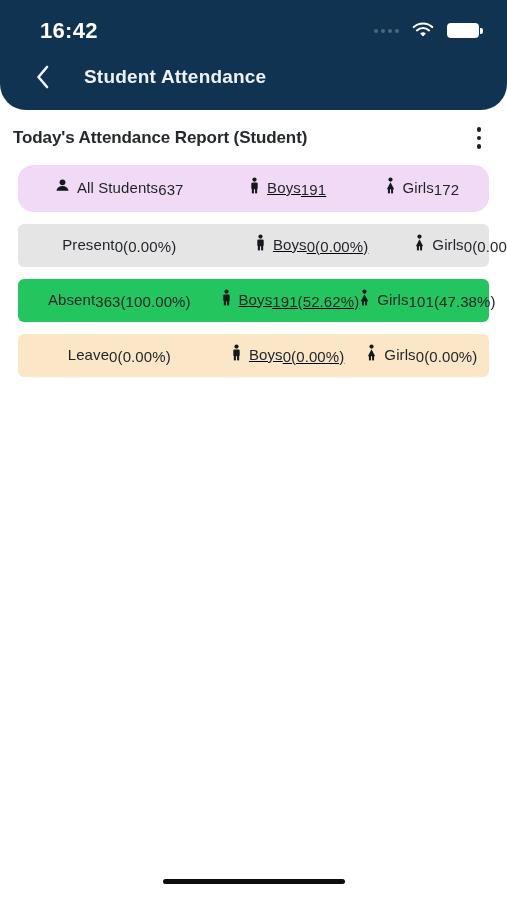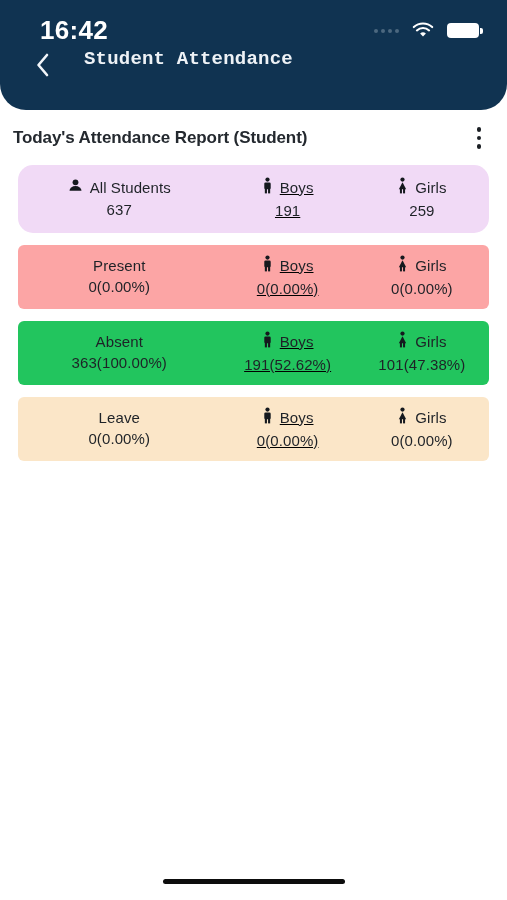--- a/index.html
+++ b/index.html
@@ -17,33 +17,33 @@
     border-bottom-left-radius:26px;
     border-bottom-right-radius:26px;
     height:110px;
     position:relative;
   }
   .statusbar {
     display:flex; align-items:center; justify-content:space-between;
     padding:13px 28px 0 40px;
     height:48px;
   }
-  .clock { color:#ffffff; font-size:26px; font-weight:bold; letter-spacing:.3px; }
+  .clock { color:#ffffff; font-size:22px; font-weight:bold; letter-spacing:.3px; }
   .status-right { display:flex; align-items:center; gap:13px; }
   .sig-dots { display:flex; gap:3px; align-items:center; }
   .sig-dots i { width:4px; height:4px; background:#4c687f; border-radius:50%; display:block; }
   .wifi { width:22px; height:17px; position:relative; }
   .battery {
     width:32px; height:15px; border-radius:4px; background:#ffffff; position:relative;
   }
   .battery:after {
     content:""; position:absolute; right:-4px; top:4.5px;
     width:3px; height:6px; border-radius:0 2px 2px 0; background:#ffffff;
   }
-  .navrow { display:flex; height:58px; padding:0 8px 0 26px;font-family:Liberation Mono, monospace; }
+  .navrow { display:flex; align-items:center; height:58px; padding:0 8px 0 26px; }
   .back-btn {
     width:34px; height:34px; display:flex; align-items:center; justify-content:center;
     cursor:pointer;
   }
   .nav-title {
     color:#eef2f6; font-size:19px; font-weight:bold; margin-left:24px; letter-spacing:.2px;
   }
 
   
   .report-bar {
@@ -51,25 +51,25 @@
     padding:13px 22px 12px 13px;
   }
   .report-title { font-size:17px; font-weight:bold; color:#24292f; letter-spacing:-.1px; }
   .kebab { display:flex; flex-direction:column; gap:4px; padding:4px; cursor:pointer; }
   .kebab i { width:4.5px; height:4.5px; border-radius:50%; background:#1b1f24; display:block; }
 
   
   .cards { padding:0 18px; }
   .card { display:flex; margin-bottom:12px; padding:10px 0 12px; }
   .card.total { background:#f1daf6; border-radius:15px; padding:12px 0 14px; }
-  .card.present { background:#fca5a5; border-radius:6px; }
+  .card.present { background:#e5e5e5; border-radius:6px;gap:24px; }
   .card.absent  { background:#22c55e; border-radius:6px; }
   .card.leave   { background:#fbe6c8; border-radius:6px; }
 
-  .col { display:flex; flex-direction:column; align-items:center; justify-content:center; }
+  .col { display:flex; flex-direction:row; align-items:center; justify-content:center; }
   .col.c1 { flex:0 0 43%; }
   .col.c2 { flex:0 0 28.5%;text-decoration:underline; }
   .col.c3 { flex:0 0 28.5%;text-align:right; }
 
   .col-head { display:flex; align-items:center; gap:7px; }
   .col-label { font-size:15px; color:#1e2227; font-weight:normal; letter-spacing:.1px; }
   .col-value { font-size:15px; color:#1e2227; margin-top:4px; letter-spacing:.1px; }
 
   
   .home-ind {
@@ -157,21 +157,21 @@
           <span>
             <svg width="11" height="17" viewBox="0 0 12 18">
               <circle cx="6" cy="2.5" r="2.3" fill="#15191e"></circle>
               <path d="M6 5.4 L10 13 L2 13 Z" fill="#15191e"></path>
               <rect x="3.2" y="12.6" width="2.2" height="5" fill="#15191e"></rect>
               <rect x="6.6" y="12.6" width="2.2" height="5" fill="#15191e"></rect>
             </svg>
           </span>
           <span class="col-label">Girls</span>
         </div>
-        <div class="col-value">259</div>
+        <div class="col-value">172</div>
       </div>
     </div>
 
     <div class="card present">
       <div class="col c1">
         <div class="col-head">
           <span class="col-label">Present</span>
         </div>
         <div class="col-value">0(0.00%)</div>
       </div>

